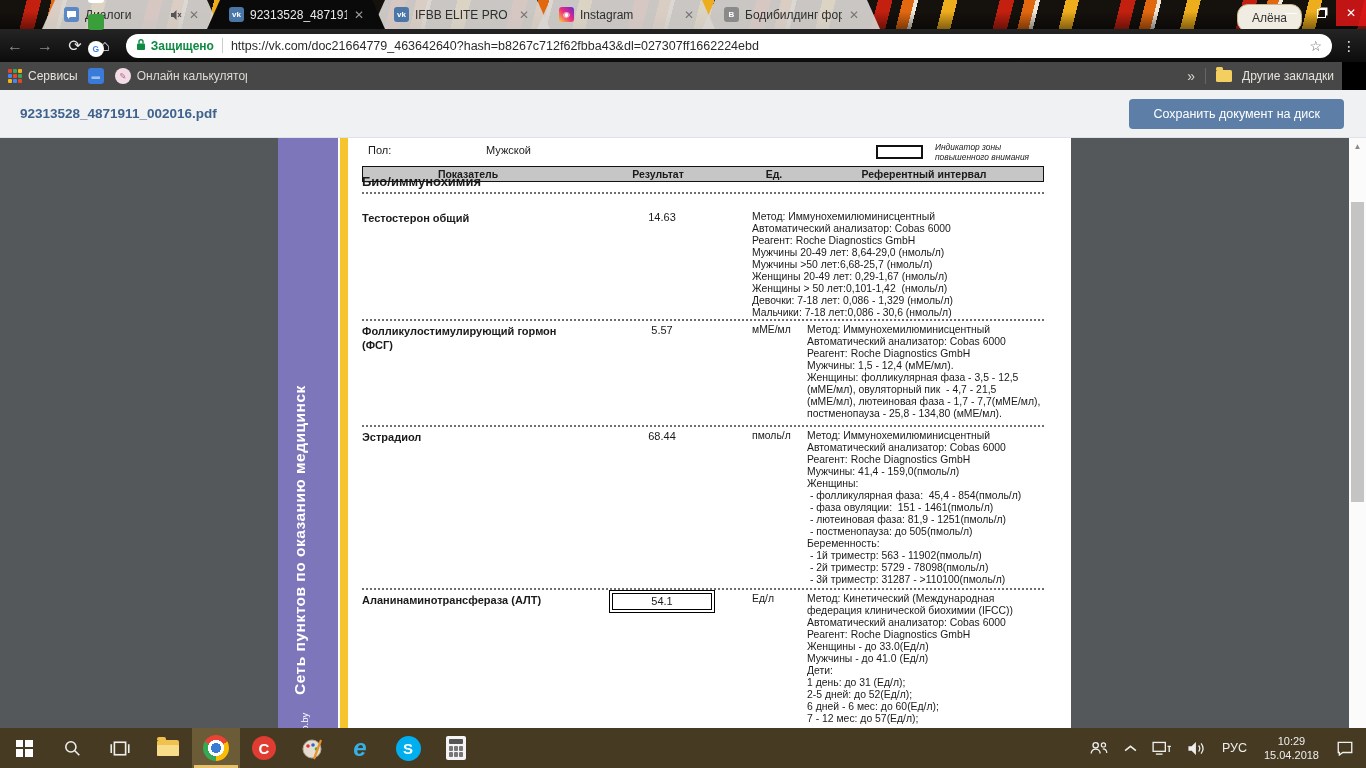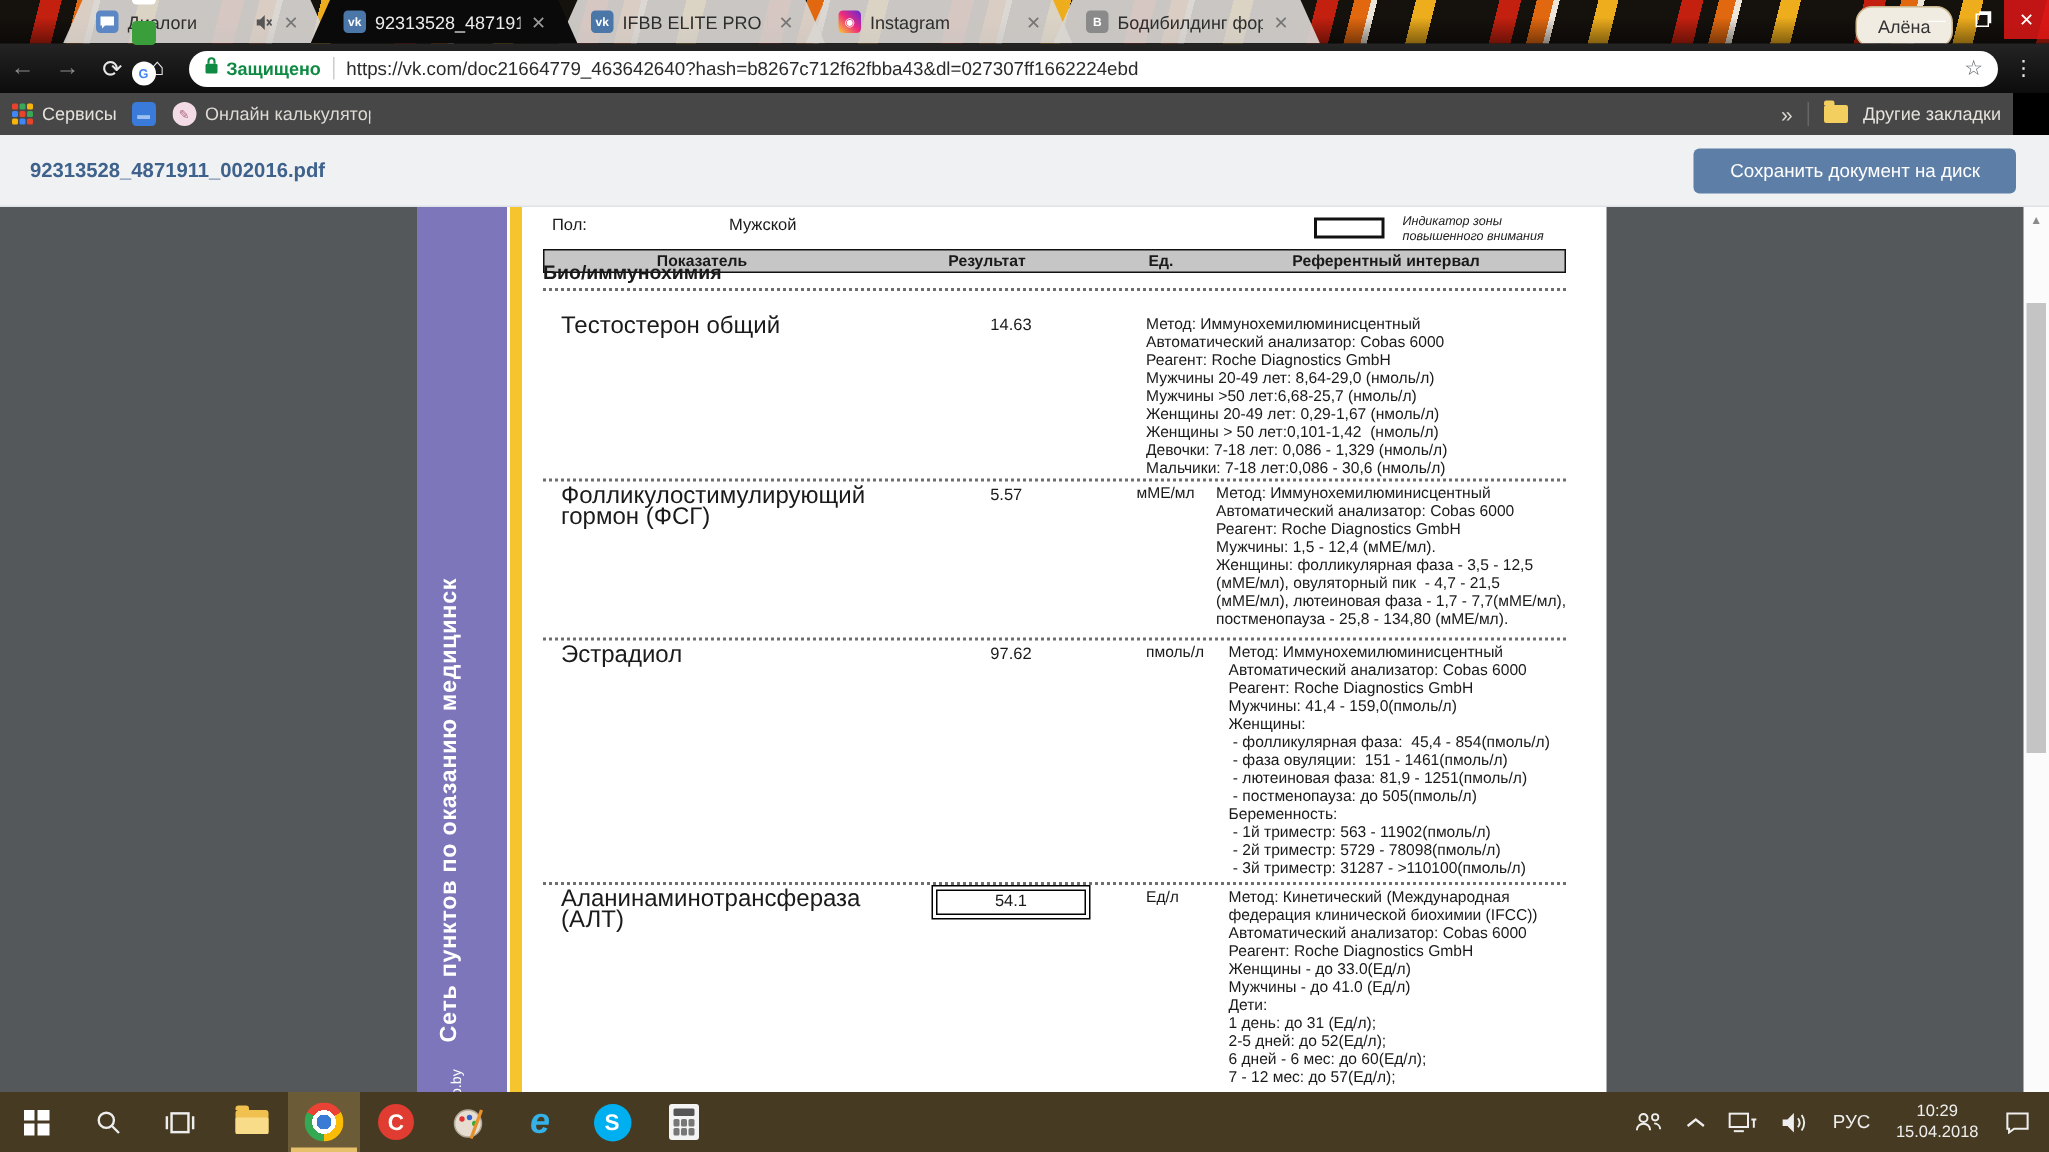--- a/index.html
+++ b/index.html
@@ -107,21 +107,21 @@
   .thead .c2 { width:170px; text-align:center; }
   .thead .c3 { width:62px; text-align:center; }
   .thead .c4 { flex:1; text-align:center; }
   .section { position:absolute; left:0; top:36px; width:697px; }
   .section .stitle { font-size:13px; font-weight:bold; padding-left:15px; }
   .section .sline { margin-left:15px; border-bottom:2px dotted #6e6e6e; margin-top:3px; }
   .rows { position:absolute; left:15px; top:70px; width:682px; }
   .trow { display:flex; border-bottom:2px dotted #6e6e6e; padding-top:3px; }
   .trow:last-child { border-bottom:none; }
   .trow.r1 { min-height:112px; } .trow.r2 { min-height:106px; } .trow.r3 { min-height:163px; }
-  .tname { width:210px; font-size:16px; font-weight:normal; line-height:14px; padding-right:14px;margin-left:12px; }
+  .tname { width:210px; font-size:11px; font-weight:bold; line-height:14px; padding-right:14px; }
   .tres  { width:180px; text-align:center; font-size:11px; font-weight:normal; }
   .resval.boxed { display:inline-block; border:4px double #000; padding:1px 38px 2px; margin-top:-3px; }
   .tunit { width:55px; font-size:10.4px; }
   .tref  { flex:1; font-size:10.4px; line-height:12px; white-space:pre; }
 
   .vscroll { position:absolute; right:0; top:0; width:17px; height:590px; background:#fbfbfb; }
   .vscroll .arrow { position:absolute; left:0; top:4px; width:17px; text-align:center;
                     color:#8a8a8a; font-size:8px; }
   .vthumb { position:absolute; left:2px; top:64px; width:13px; height:300px; background:#c4c4c4; }
 
@@ -352,21 +352,21 @@
 Автоматический анализатор: Cobas 6000
 Реагент: Roche Diagnostics GmbH
 Мужчины: 1,5 - 12,4 (мМЕ/мл).
 Женщины: фолликулярная фаза - 3,5 - 12,5
 (мМЕ/мл), овуляторный пик  - 4,7 - 21,5
 (мМЕ/мл), лютеиновая фаза - 1,7 - 7,7(мМЕ/мл),
 постменопауза - 25,8 - 134,80 (мМЕ/мл).</div>
           </div>
           <div class="trow r3">
             <div class="tname">Эстрадиол</div>
-            <div class="tres"><span class="resval">97.62</span></div>
+            <div class="tres"><span class="resval">68.44</span></div>
             <div class="tunit">пмоль/л</div>
             <div class="tref">Метод: Иммунохемилюминисцентный
 Автоматический анализатор: Cobas 6000
 Реагент: Roche Diagnostics GmbH
 Мужчины: 41,4 - 159,0(пмоль/л)
 Женщины:
  - фолликулярная фаза:  45,4 - 854(пмоль/л)
  - фаза овуляции:  151 - 1461(пмоль/л)
  - лютеиновая фаза: 81,9 - 1251(пмоль/л)
  - постменопауза: до 505(пмоль/л)

